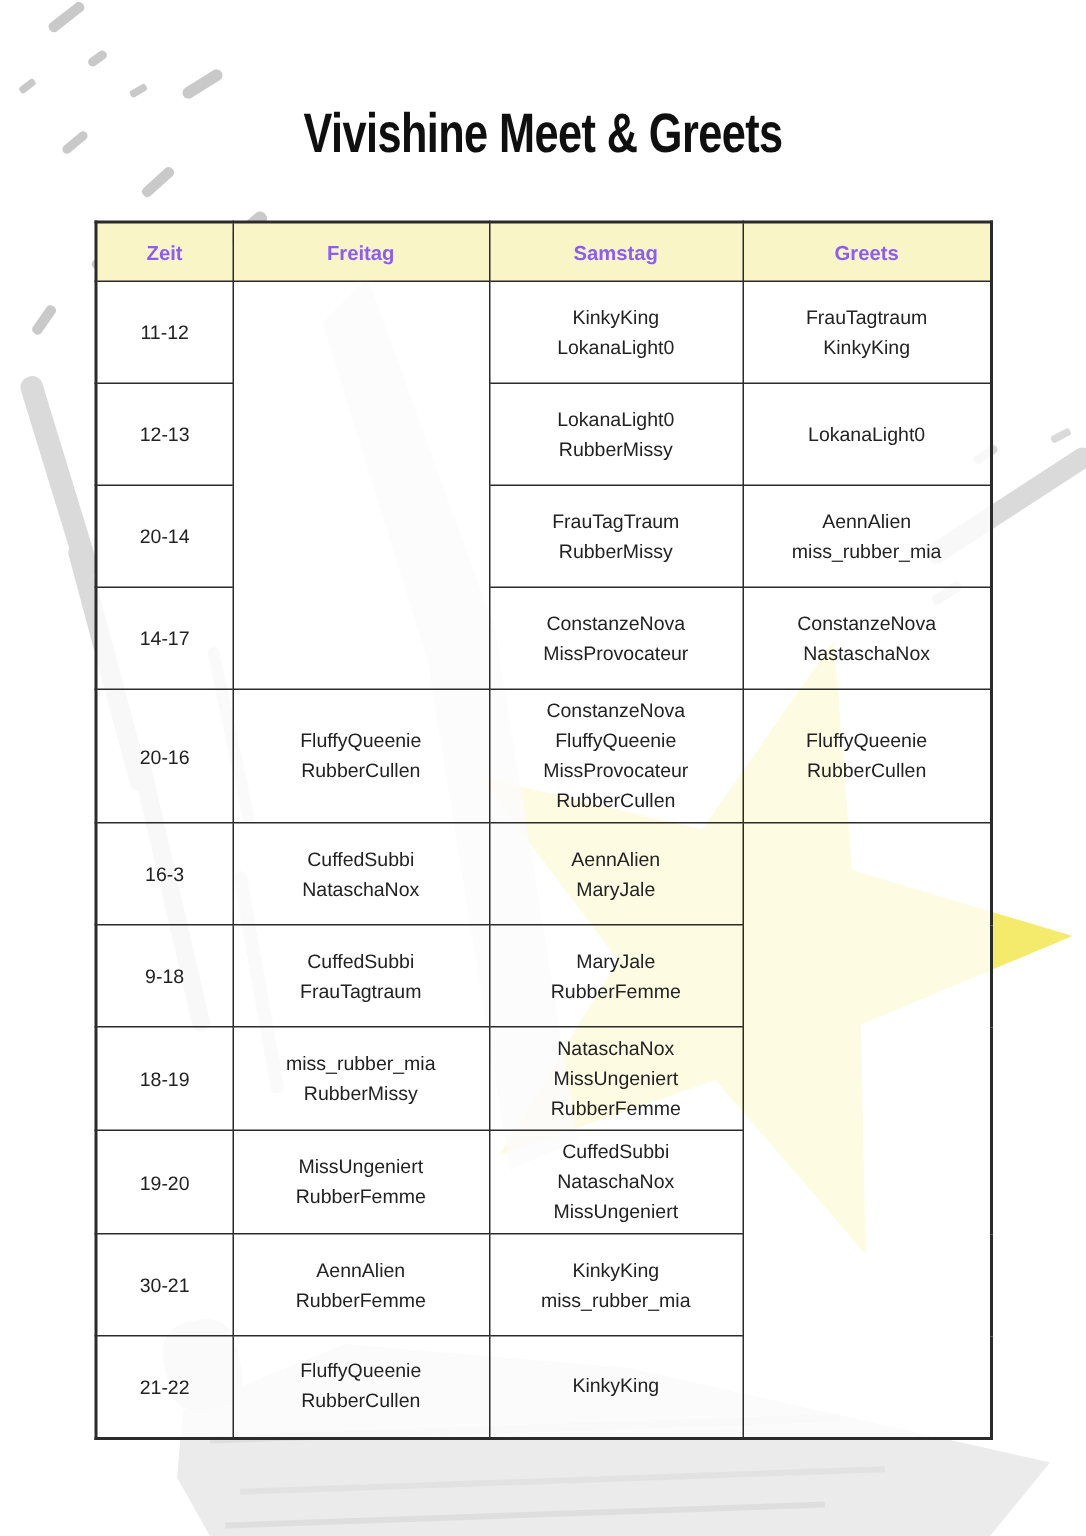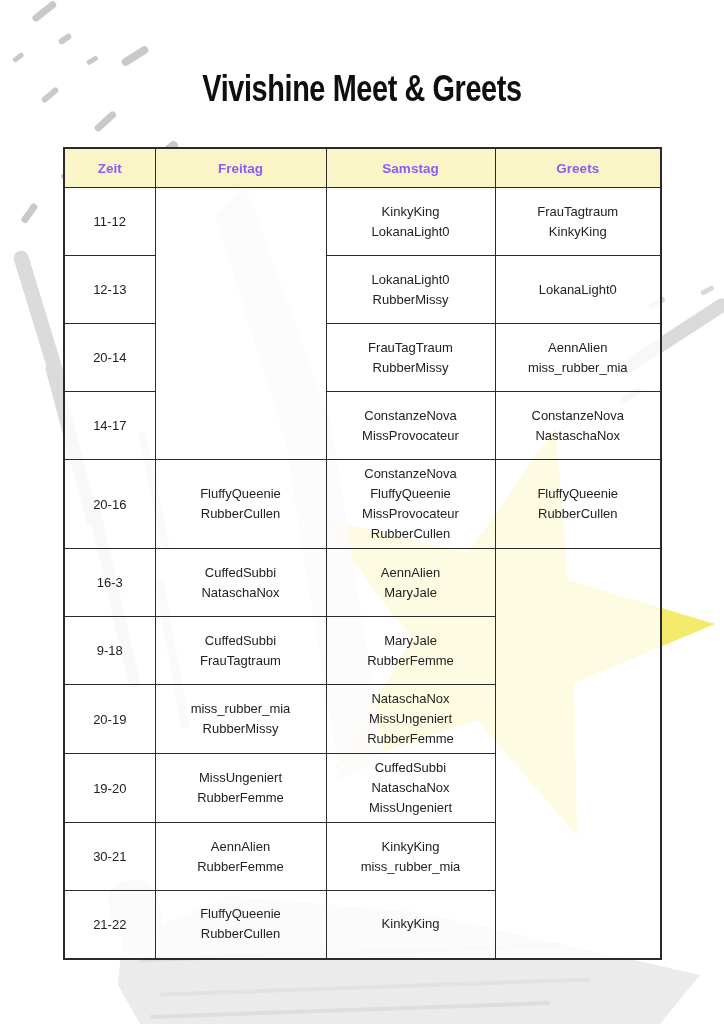--- a/index.html
+++ b/index.html
@@ -190,21 +190,21 @@
     <td>
           <div class="line">CuffedSubbi</div>
           <div class="line">FrauTagtraum</div>
         </td>
     <td>
           <div class="line">MaryJale</div>
           <div class="line">RubberFemme</div>
         </td>
   </tr>
   <tr>
-    <td class="zeit">20-19</td>
+    <td class="zeit">18-19</td>
     <td>
           <div class="line">miss_rubber_mia</div>
           <div class="line">RubberMissy</div>
         </td>
     <td>
           <div class="line">NataschaNox</div>
           <div class="line">MissUngeniert</div>
           <div class="line">RubberFemme</div>
         </td>
   </tr>

